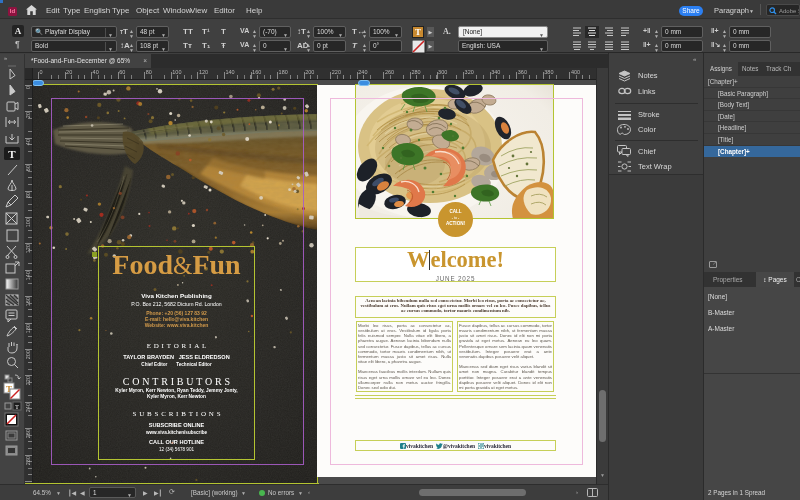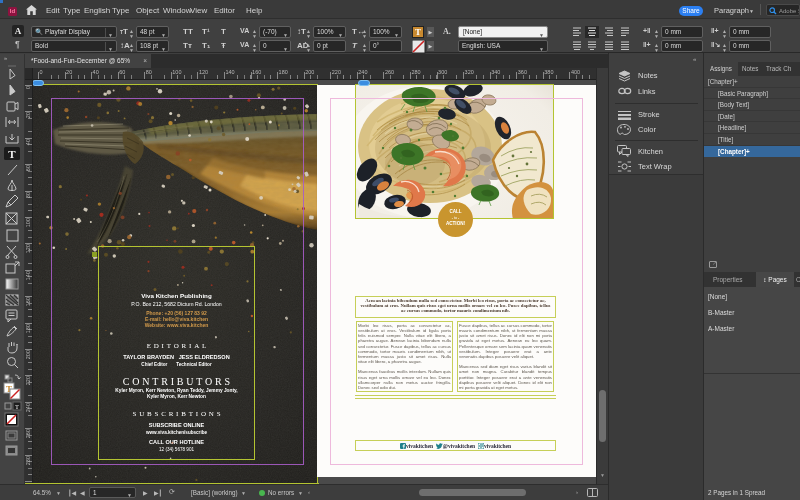--- a/index.html
+++ b/index.html
@@ -569,20 +569,21 @@
 
 <div class="abs" style="left:26px;top:30px;width:253px;height:367px;border:1px solid #a75cc8;opacity:0.9;z-index:6;"></div>
 
 <div class="abs" style="left:292px;top:17px;width:1px;height:392px;background:#1d1d1d;"></div>
 
 <div class="abs" style="left:7px;top:12px;width:12px;height:6px;background:#3b8de0;border:1px solid #7fc0f2;border-radius:3px;"></div>
 
 <div class="abs" style="left:73px;top:178px;width:157px;height:214px;border:1px solid #b4c431;"></div>
 <div class="abs" style="left:67px;top:184px;width:5px;height:5px;background:#8aa023;"></div>
 <div class="abs" style="left:73px;top:178px;width:157px;height:214px;text-align:center;color:#fff;">
+  <div class="abs" style="left:0;top:3px;width:157px;font-family:'Liberation Serif',serif;font-weight:bold;font-size:28px;color:#d69c44;">Food<span style="font-weight:normal;font-size:25px;">&amp;</span>Fun</div>
   <div class="abs" style="left:0;top:46px;width:157px;font-size:6.2px;font-weight:bold;">Viva Kitchen Publishing</div>
   <div class="abs" style="left:0;top:54.5px;width:157px;font-size:5.2px;">P.O. Box 212, 5682 Dictum Rd. London</div>
   <div class="abs" style="left:0;top:64px;width:157px;font-size:5px;line-height:6.2px;font-weight:bold;color:#d29a4b;">Phone: +20 (56) 127 83 92<br>E-mail: hello@viva.kitchen<br>Website: www.viva.kitchen</div>
   <div class="abs" style="left:0;top:96px;width:157px;font-family:'Liberation Serif',serif;font-size:7px;letter-spacing:2.8px;text-indent:2.8px;">EDITORIAL</div>
   <div class="abs" style="left:0;top:108px;width:157px;font-size:5.6px;font-weight:bold;">TAYLOR BRAYDEN&nbsp;&nbsp;&nbsp;JESS ELDREDSON</div>
   <div class="abs" style="left:0;top:115.5px;width:157px;font-size:4.6px;font-weight:bold;">Chief Editor&nbsp;&nbsp;&nbsp;&nbsp;&nbsp;&nbsp;&nbsp;Technical Editor</div>
   <div class="abs" style="left:0;top:130px;width:157px;font-family:'Liberation Serif',serif;font-size:10px;letter-spacing:2.8px;text-indent:2.8px;">CONTRIBUTORS</div>
   <div class="abs" style="left:0;top:142px;width:157px;font-size:4.8px;line-height:6.3px;font-weight:bold;">Kyler Myron, Kerr Newton, Ryan Teddy, Jemmy Jonty,<br>Kyler Myron, Kerr Newton</div>
   <div class="abs" style="left:0;top:164px;width:157px;font-family:'Liberation Serif',serif;font-size:7px;letter-spacing:2.8px;text-indent:2.8px;">SUBSCRIBTIONS</div>
   <div class="abs" style="left:0;top:176px;width:157px;font-size:5.6px;font-weight:bold;">SUBSCRIBE ONLINE</div>
@@ -780,20 +781,24 @@
   <path d="M4 120 C20 130 44 134 66 133 L66 135 L4 135 Z" fill="#efeae0"></path>
 </svg>
 <div class="abs" style="left:330px;top:16px;width:199px;height:135px;border:1px solid #b4c431;"></div>
 
 <div class="abs" style="left:333px;top:12px;width:12px;height:6px;background:#3b8de0;border:1px solid #7fc0f2;border-radius:3px;"></div>
 
 <div class="abs" style="left:413px;top:134px;width:35px;height:35px;border-radius:50%;background:#c9952e;color:#fff;text-align:center;">
   <div style="margin-top:7px;font-size:4.6px;font-weight:bold;line-height:5.6px;">CALL<br><span style="font-size:3.6px;font-weight:normal;">- to -</span><br>ACTION!</div>
 </div>
 
+<div class="abs" style="left:330px;top:179px;width:201px;height:35px;border:1px solid #c6cf58;background:#fff;text-align:center;">
+  <div style="margin-top:-1px;font-family:'Liberation Serif',serif;font-weight:bold;font-size:22.5px;line-height:25px;color:#c9952e;">W<span style="display:inline-block;width:1px;height:20px;background:#333;vertical-align:-3px;"></span>elcome!</div>
+  <div style="margin-top:3px;font-size:6.3px;letter-spacing:0.8px;color:#6a6a6a;line-height:7px;">JUNE 2025</div>
+</div>
 
 <div class="abs" style="left:330px;top:228px;width:201px;height:22px;border:1px solid #c6cf58;"></div>
 <div class="abs" style="left:333px;top:230px;width:195px;text-align:center;font-family:'Liberation Serif',serif;font-weight:bold;font-size:4.8px;line-height:5.2px;color:#4a3a2e;">Aenean lacinia bibendum nulla sed consectetur. Morbi leo risus, porta ac consectetur ac, vestibulum at eros. Nullam quis risus eget urna mollis ornare vel eu leo. Fusce dapibus, tellus ac cursus commodo, tortor mauris condimentum nib.</div>
 
 <div class="abs" style="left:331px;top:253px;width:97px;height:71px;border:1px solid #c6cf58;"></div>
 <div class="abs" style="left:432px;top:253px;width:97px;height:71px;border:1px solid #c6cf58;"></div>
 <div class="abs" style="left:330px;top:326.5px;width:201px;height:1px;background:#c6cf58;"></div>
 <div class="abs" style="left:330px;top:329.5px;width:201px;height:1px;background:#c6cf58;"></div>
 <div class="abs col" style="left:333px;top:255px;width:93px;">Morbi leo risus, porta ac consectetur ac, vestibulum at eros. Vestibulum id ligula porta felis euismod semper. Nulla vitae elit libero, a pharetra augue. Aenean lacinia bibendum nulla sed consectetur. Fusce dapibus, tellus ac cursus commodo, tortor mauris condimentum nibh, ut fermentum massa justo sit amet risus. Nulla vitae elit libero, a pharetra augue.<br><br>Maecenas faucibus mollis interdum. Nullam quis risus eget urna mollis ornare vel eu leo. Donec ullamcorper nulla non metus auctor fringilla. Donec sed odio dui.</div>
 <div class="abs col" style="left:434px;top:255px;width:93px;">Fusce dapibus, tellus ac cursus commodo, tortor mauris condimentum nibh, ut fermentum massa justo sit amet risus. Donec id elit non mi porta gravida at eget metus. Aenean eu leo quam. Pellentesque ornare sem lacinia quam venenatis vestibulum. Integer posuere erat a ante venenatis dapibus posuere velit aliquet.<br><br>Maecenas sed diam eget risus varius blandit sit amet non magna. Curabitur blandit tempus porttitor. Integer posuere erat a ante venenatis dapibus posuere velit aliquet. Donec id elit non mi porta gravida at eget metus.</div>
@@ -908,21 +913,21 @@
   <div class="dockitem" style="left:29px;top:72px;">Color</div>
   <div class="abs" style="left:6px;top:87px;width:83px;height:1px;background:#2e2e2e;"></div>
   <svg class="abs" style="left:8px;top:92px;" width="14" height="12" viewBox="0 0 14 12">
         <g fill="none" stroke="#c4c4c4" stroke-width="1">
           <rect x="0.5" y="0.5" width="9" height="6.5" rx="1"></rect>
           <path d="M2.5 7 L2.5 9.5 L5 7"></path>
           <rect x="5" y="3.5" width="8.5" height="6" rx="1" fill="#3f3f3f"></rect>
           <path d="M11 9.5 L11 11.5 L8.8 9.5"></path>
         </g>
       </svg>
-  <div class="dockitem" style="left:29px;top:94px;">Kitchen</div>
+  <div class="dockitem" style="left:29px;top:94px;">Chief</div>
   <svg class="abs" style="left:9px;top:108px;" width="13" height="11" viewBox="0 0 13 11">
         <g fill="none" stroke="#c4c4c4" stroke-width="1">
           <circle cx="6.5" cy="5.5" r="2.6"></circle>
           <path d="M0 1 H3.5 M9.5 1 H13 M0 5.5 H2.5 M10.5 5.5 H13 M0 10 H3.5 M9.5 10 H13"></path>
         </g>
       </svg>
   <div class="dockitem" style="left:29px;top:109px;">Text Wrap</div>
   <div class="abs" style="left:0;top:121px;width:95px;height:1px;background:#2e2e2e;"></div>
   <div class="abs" style="left:0;top:122px;width:95px;height:325px;background:#3b3b3b;"></div>
 </div>

